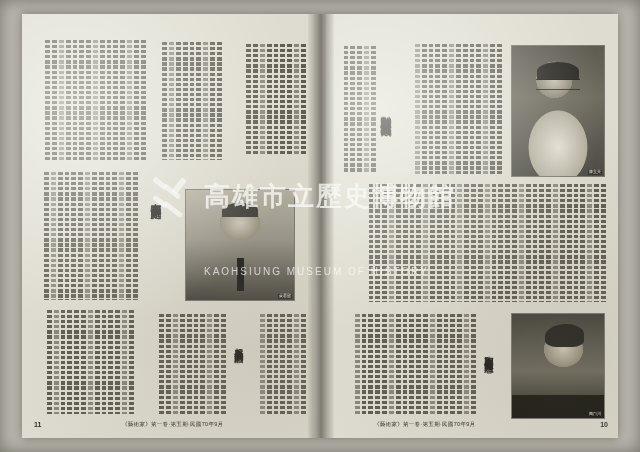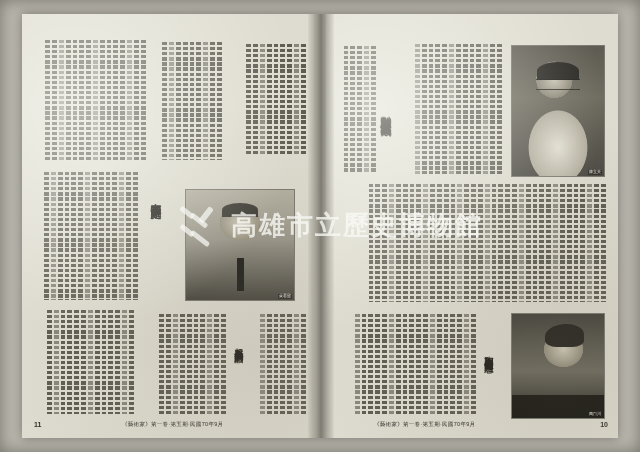--- a/index.html
+++ b/index.html
@@ -203,21 +203,21 @@
 
   
   .watermark {
     position: absolute;
     left: 150px;
     top: 180px;
     width: 360px;
     height: 90px;
     pointer-events: none;
     display: flex;
-    flex-direction: row;
+    flex-direction: column;
     justify-content: center;
     gap: 47px;
   }
   .wm-row {
     display: flex;
     align-items: center;
     gap: 8px;
   }
   .wm-logo {
     position: relative;
@@ -490,14 +490,15 @@
     <div class="wm-row">
       <div class="wm-logo">
         <span class="s1"></span>
           <span class="s2"></span>
           <span class="s3"></span>
         <span class="s4"></span>
           <span class="s5"></span>
       </div>
       <div class="wm-cn">高雄市立歷史博物館</div>
     </div>
+    <div class="wm-en">KAOHSIUNG MUSEUM OF HISTORY</div>
   </div>
 </div>
 
 </body></html>

